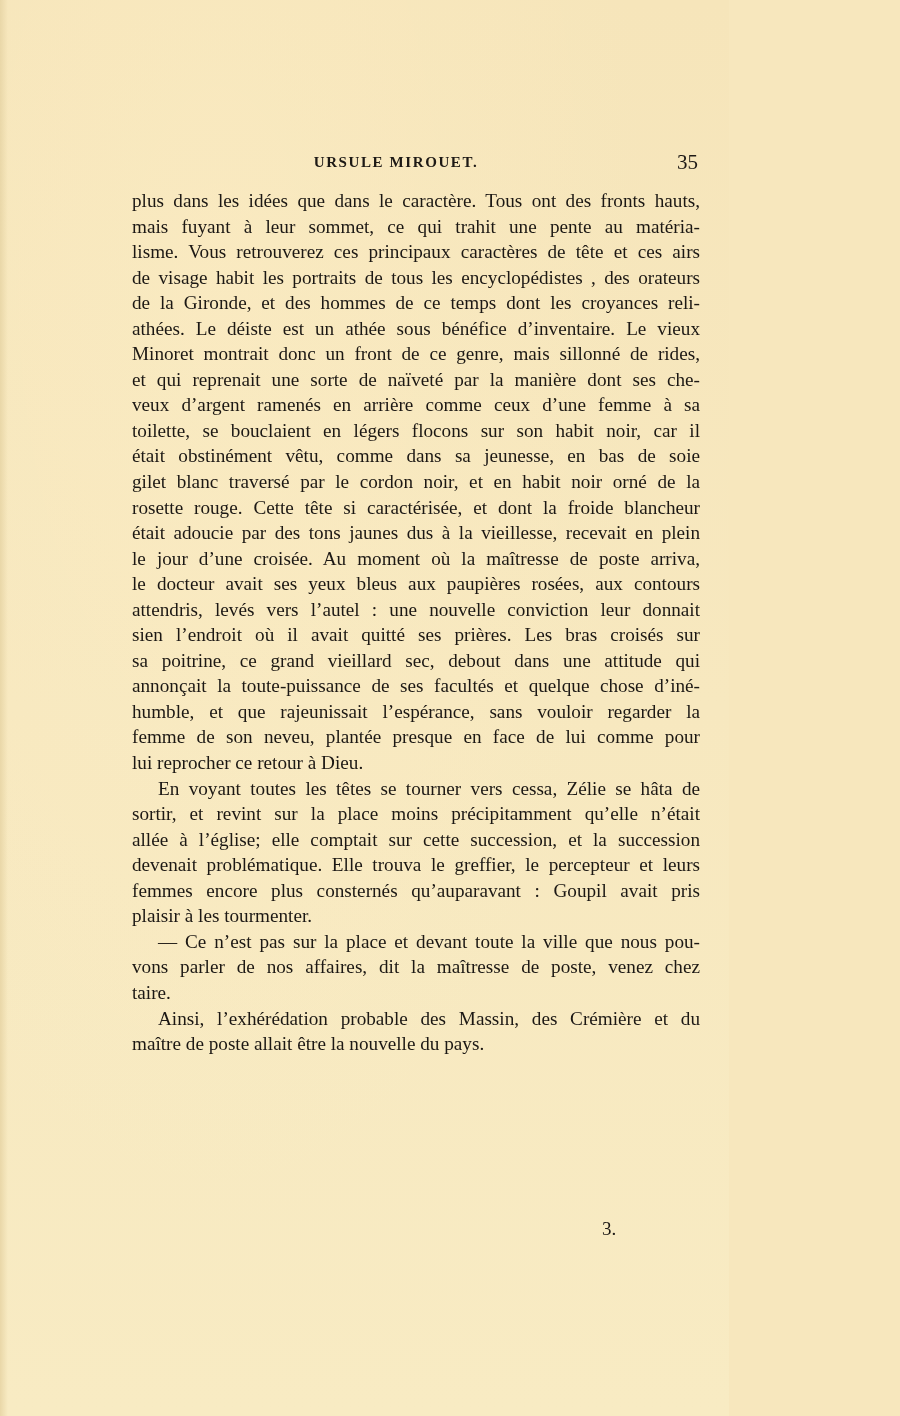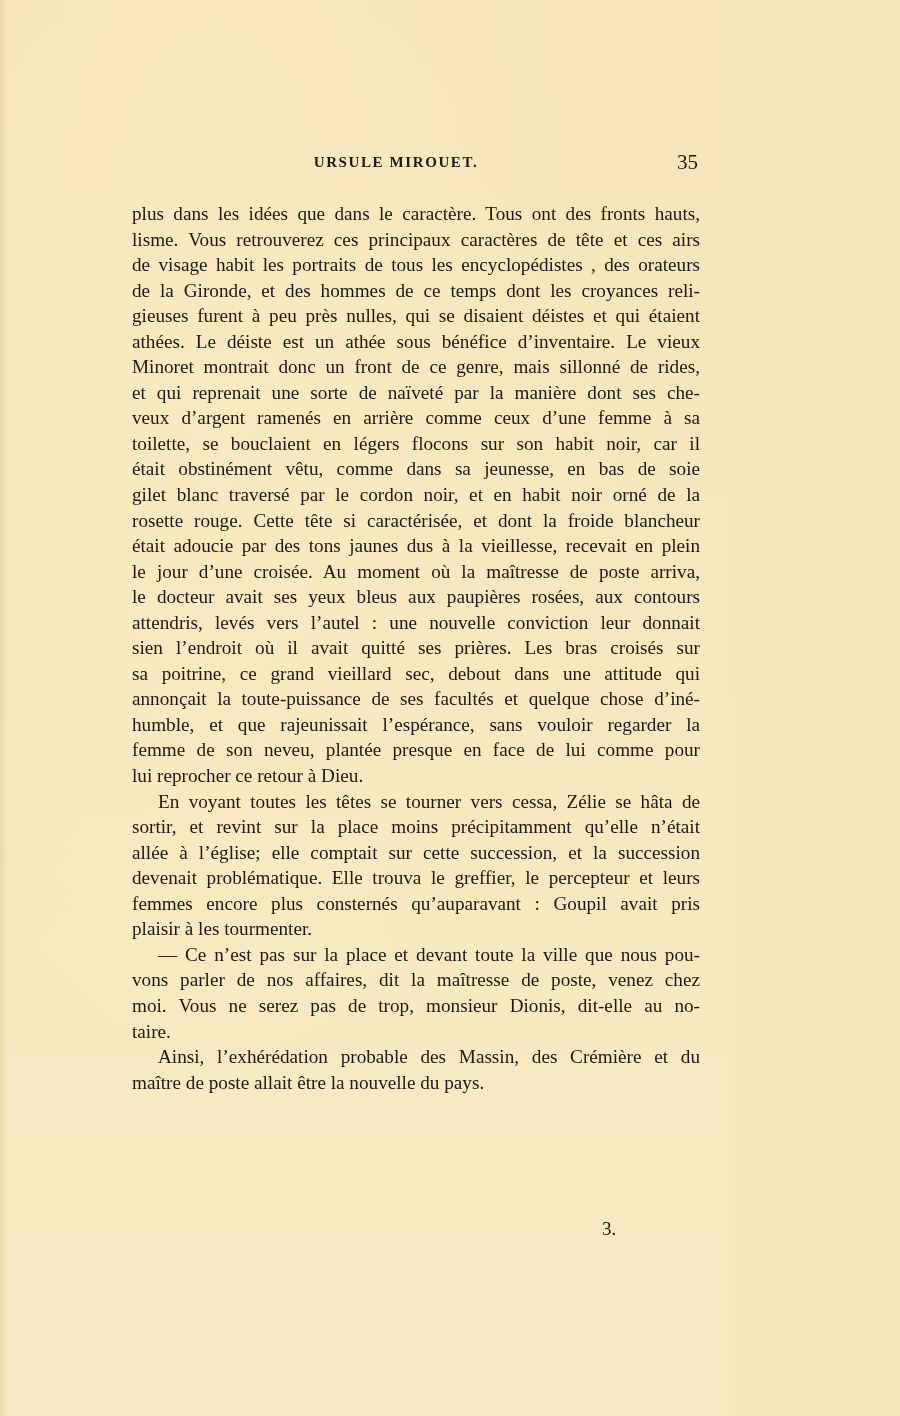--- a/index.html
+++ b/index.html
@@ -61,21 +61,21 @@
       position: absolute;
       right: 0;
       top: 0;
       font-size: 21px;
       color: #1d1915;
       margin-left: 24px;
     }
     .text-block {
       position: absolute;
       left: 132px;
-      top: 201px;
+      top: 188px;
       width: 568px;
       font-size: 19.2px;
       line-height: 25.55px;
     }
     .line {
       display: block;
       white-space: nowrap;
       text-align: justify;
       text-align-last: justify;
       height: 25.55px;
@@ -101,24 +101,24 @@
 <div class="page">
 
   <div class="running-head">
     <div class="running-title"><span>URSULE MIROUET.</span></div>
     <div class="page-number">35</div>
   </div>
 
   <div class="text-block" id="text-block">
       <div class="paragraph">
         <span class="line">plus dans les idées que dans le caractère. Tous ont des fronts hauts,</span>
+        <span class="line">mais fuyant à leur sommet, ce qui trahit une pente au matéria-</span>
         <span class="line">lisme. Vous retrouverez ces principaux caractères de tête et ces airs</span>
         <span class="line">de visage habit les portraits de tous les encyclopédistes , des orateurs</span>
         <span class="line">de la Gironde, et des hommes de ce temps dont les croyances reli-</span>
-        <span class="line">gieuses furent à peu près nulles, qui se disaient déistes et qui étaient</span>
         <span class="line">athées. Le déiste est un athée sous bénéfice d’inventaire. Le vieux</span>
         <span class="line">Minoret montrait donc un front de ce genre, mais sillonné de rides,</span>
         <span class="line">et qui reprenait une sorte de naïveté par la manière dont ses che-</span>
         <span class="line">veux d’argent ramenés en arrière comme ceux d’une femme à sa</span>
         <span class="line">toilette, se bouclaient en légers flocons sur son habit noir, car il</span>
         <span class="line">était obstinément vêtu, comme dans sa jeunesse, en bas de soie</span>
         <span class="line">gilet blanc traversé par le cordon noir, et en habit noir orné de la</span>
         <span class="line">rosette rouge. Cette tête si caractérisée, et dont la froide blancheur</span>
         <span class="line">était adoucie par des tons jaunes dus à la vieillesse, recevait en plein</span>
         <span class="line">le jour d’une croisée. Au moment où la maîtresse de poste arriva,</span>
@@ -135,21 +135,20 @@
         <span class="line indent">En voyant toutes les têtes se tourner vers cessa, Zélie se hâta de</span>
         <span class="line">sortir, et revint sur la place moins précipitamment qu’elle n’était</span>
         <span class="line">allée à l’église; elle comptait sur cette succession, et la succession</span>
         <span class="line">devenait problématique. Elle trouva le greffier, le percepteur et leurs</span>
         <span class="line">femmes encore plus consternés qu’auparavant : Goupil avait pris</span>
         <span class="line last">plaisir à les tourmenter.</span>
       </div>
       <div class="paragraph">
         <span class="line indent">— Ce n’est pas sur la place et devant toute la ville que nous pou-</span>
         <span class="line">vons parler de nos affaires, dit la maîtresse de poste, venez chez</span>
-        <span class="line">moi. Vous ne serez pas de trop, monsieur Dionis, dit-elle au no-</span>
         <span class="line last">taire.</span>
       </div>
       <div class="paragraph">
         <span class="line indent">Ainsi, l’exhérédation probable des Massin, des Crémière et du</span>
         <span class="line last">maître de poste allait être la nouvelle du pays.</span>
       </div>
     </div>
 
   <div class="signature">3.</div>
 

